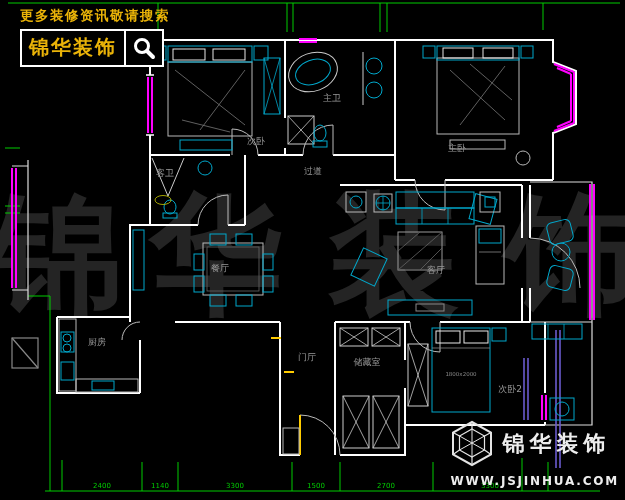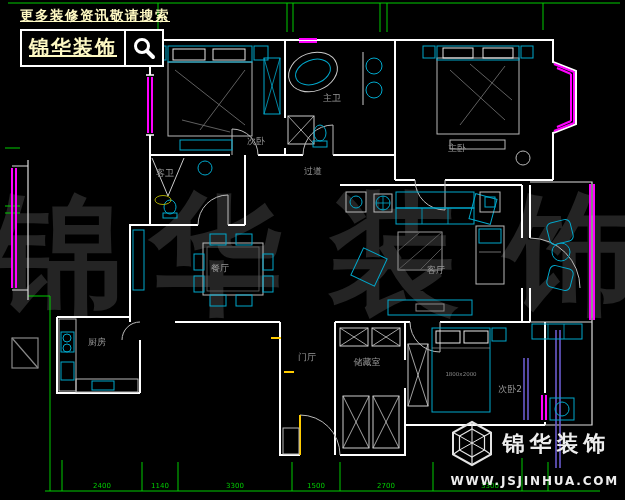--- a/index.html
+++ b/index.html
@@ -3,21 +3,21 @@
 <meta charset="utf-8">
 <style>
   html,body{margin:0;padding:0;background:#000;}
   .stage{position:relative;width:625px;height:500px;background:#000;overflow:hidden;
          font-family:"DejaVu Sans","Liberation Sans",sans-serif;}
   
   .wm{position:absolute;top:188px;left:0;width:625px;height:140px;pointer-events:none;}
   .wm span{position:absolute;font-size:132px;line-height:1;font-weight:bold;
            color:#242424;font-family:"DejaVu Serif","Liberation Serif",serif;}
   
-  .logo-tl{position:absolute;top:7px;left:20px;color:#fef9c3;z-index:5;text-decoration:underline;}
+  .logo-tl{position:absolute;top:7px;left:20px;color:#eab308;z-index:5;}
   .tagline{font-size:13.5px;font-weight:bold;letter-spacing:1.5px;white-space:nowrap;}
   .brandbox{display:flex;border:2px solid #fff;margin-top:4px;width:fit-content;background:#000;}
   .brandname{font-size:20px;font-weight:bold;letter-spacing:2px;padding:3px 7px 4px 7px;white-space:nowrap;}
   .iconcell{border-left:2px solid #fff;width:36px;display:flex;align-items:center;justify-content:center;}
   
   .logo-br{position:absolute;right:6px;bottom:12px;z-index:5;color:#ededed;}
   .br-row{display:flex;align-items:center;gap:8px;}
   .br-names{display:flex;flex-direction:column;}
   .brandbig{font-size:22px;font-weight:bold;letter-spacing:5px;line-height:1.05;white-space:nowrap;}
   .website{font-size:12px;font-weight:bold;letter-spacing:1.8px;margin-top:5px;white-space:nowrap;}

